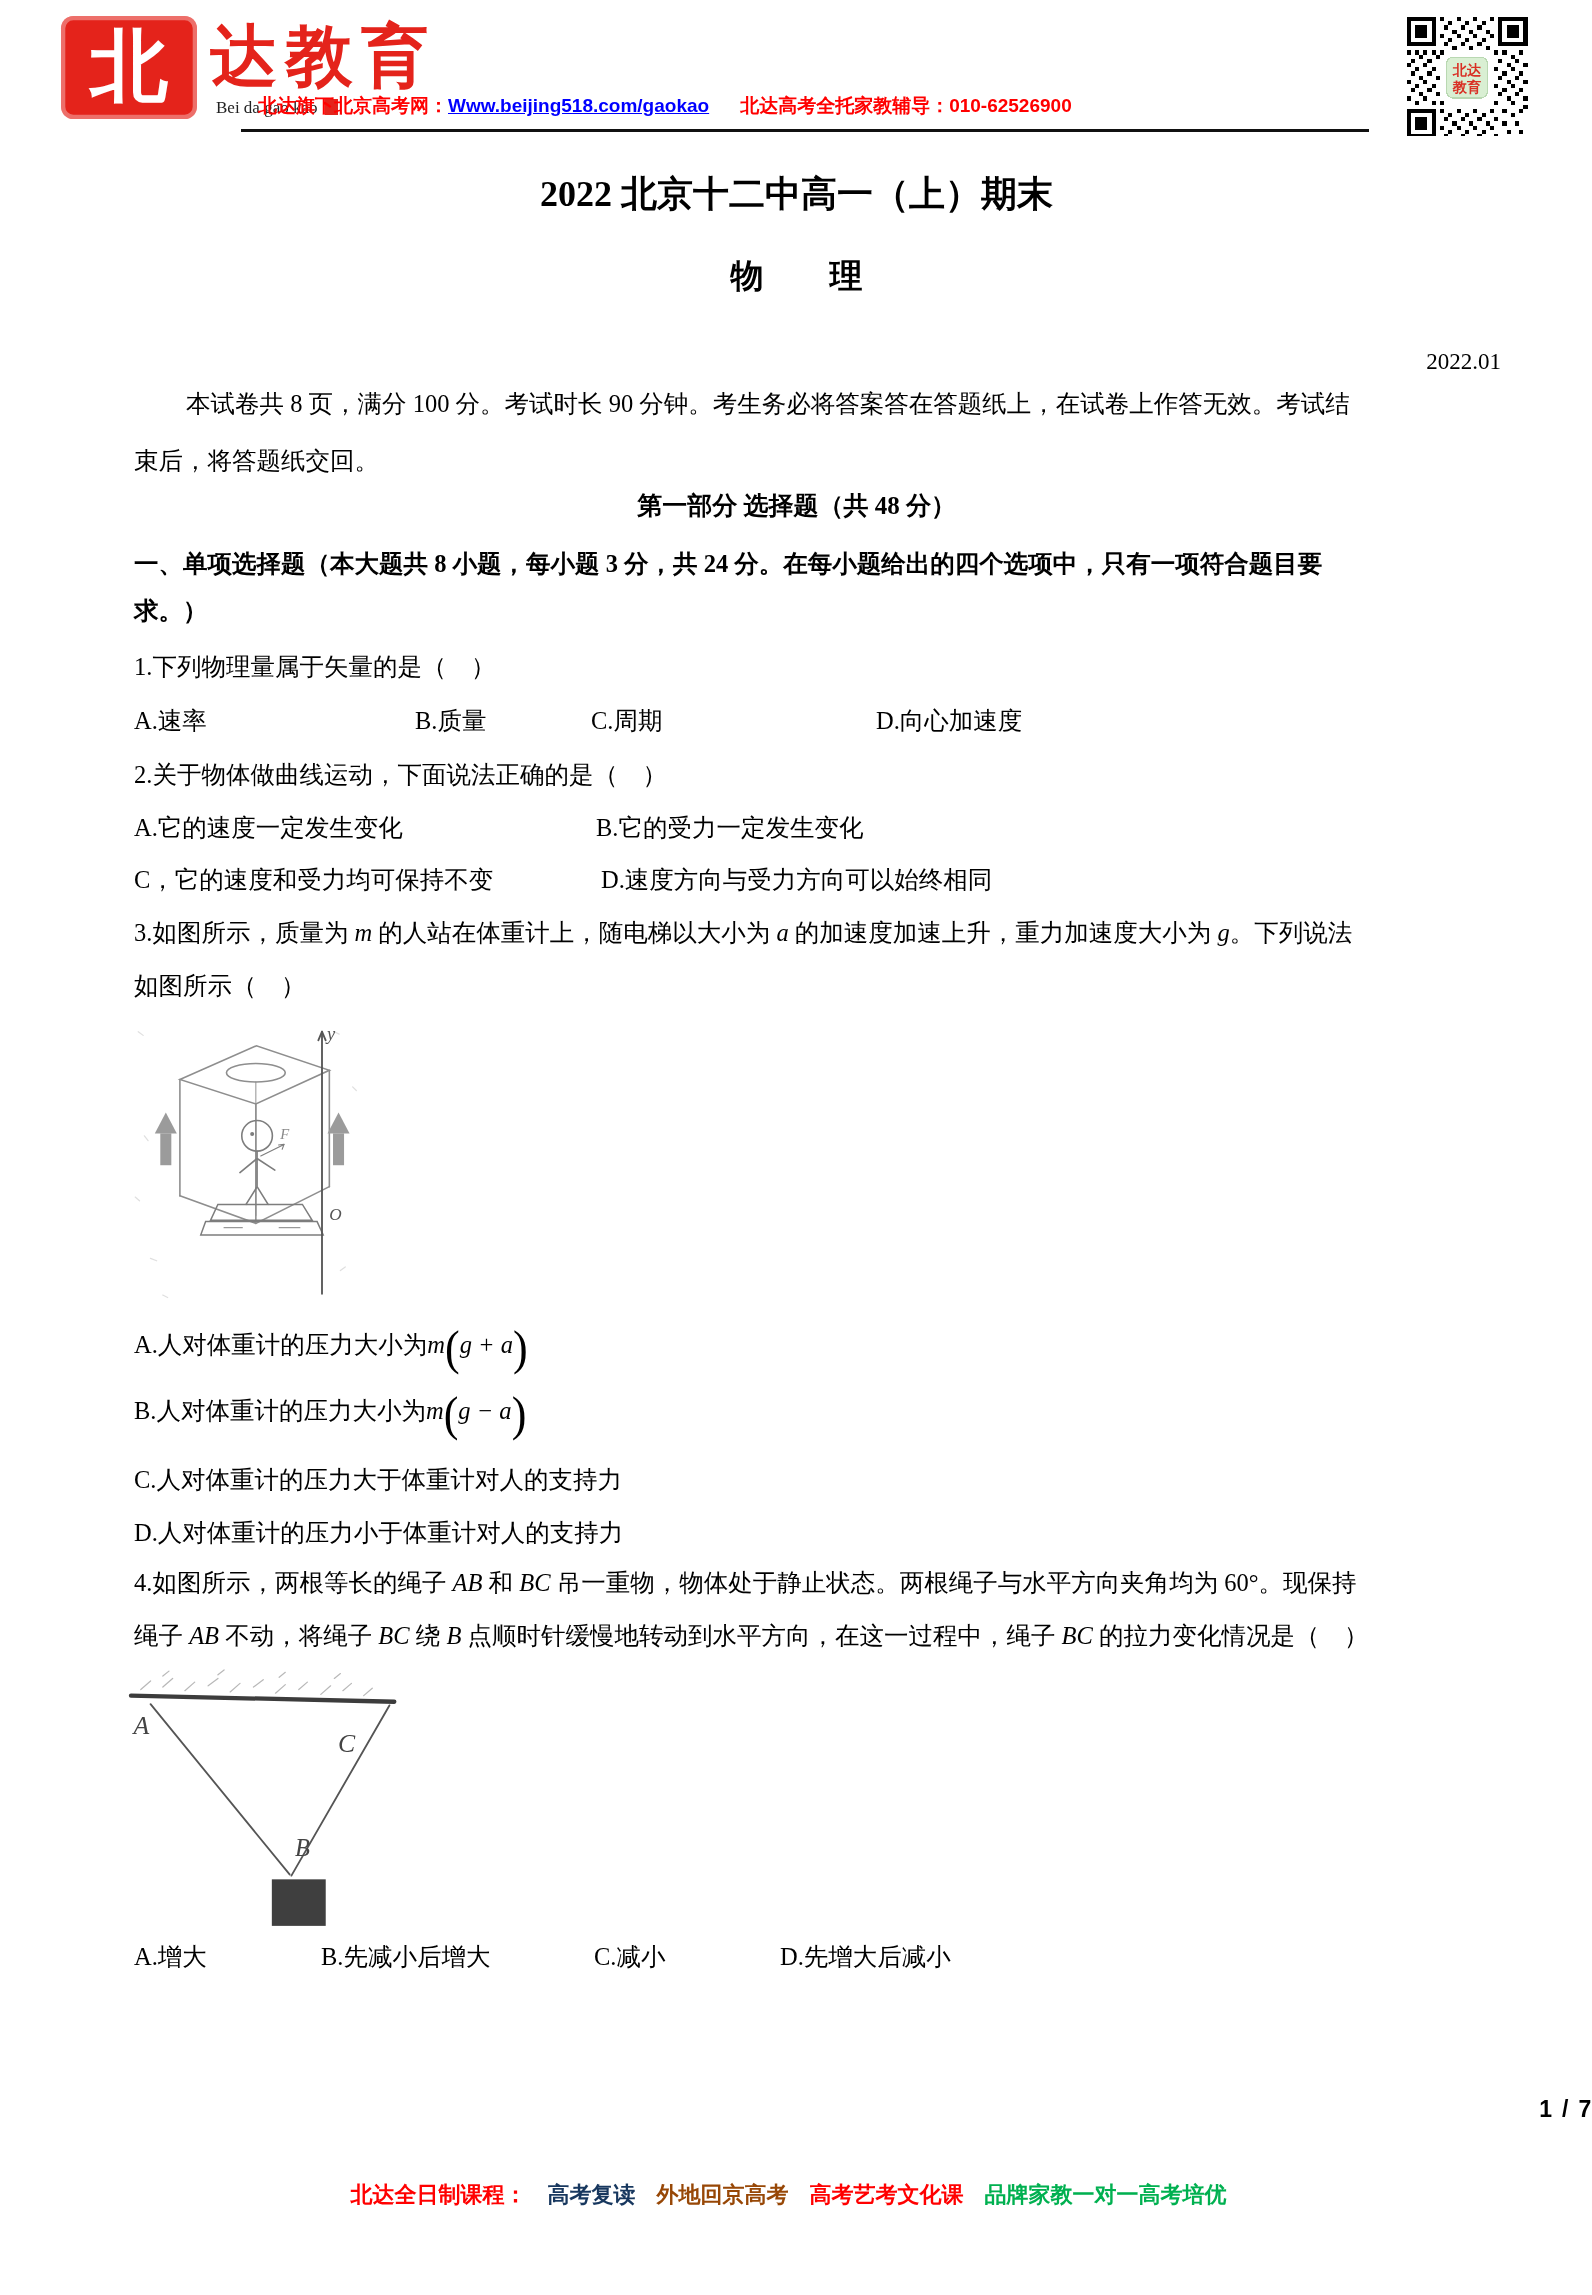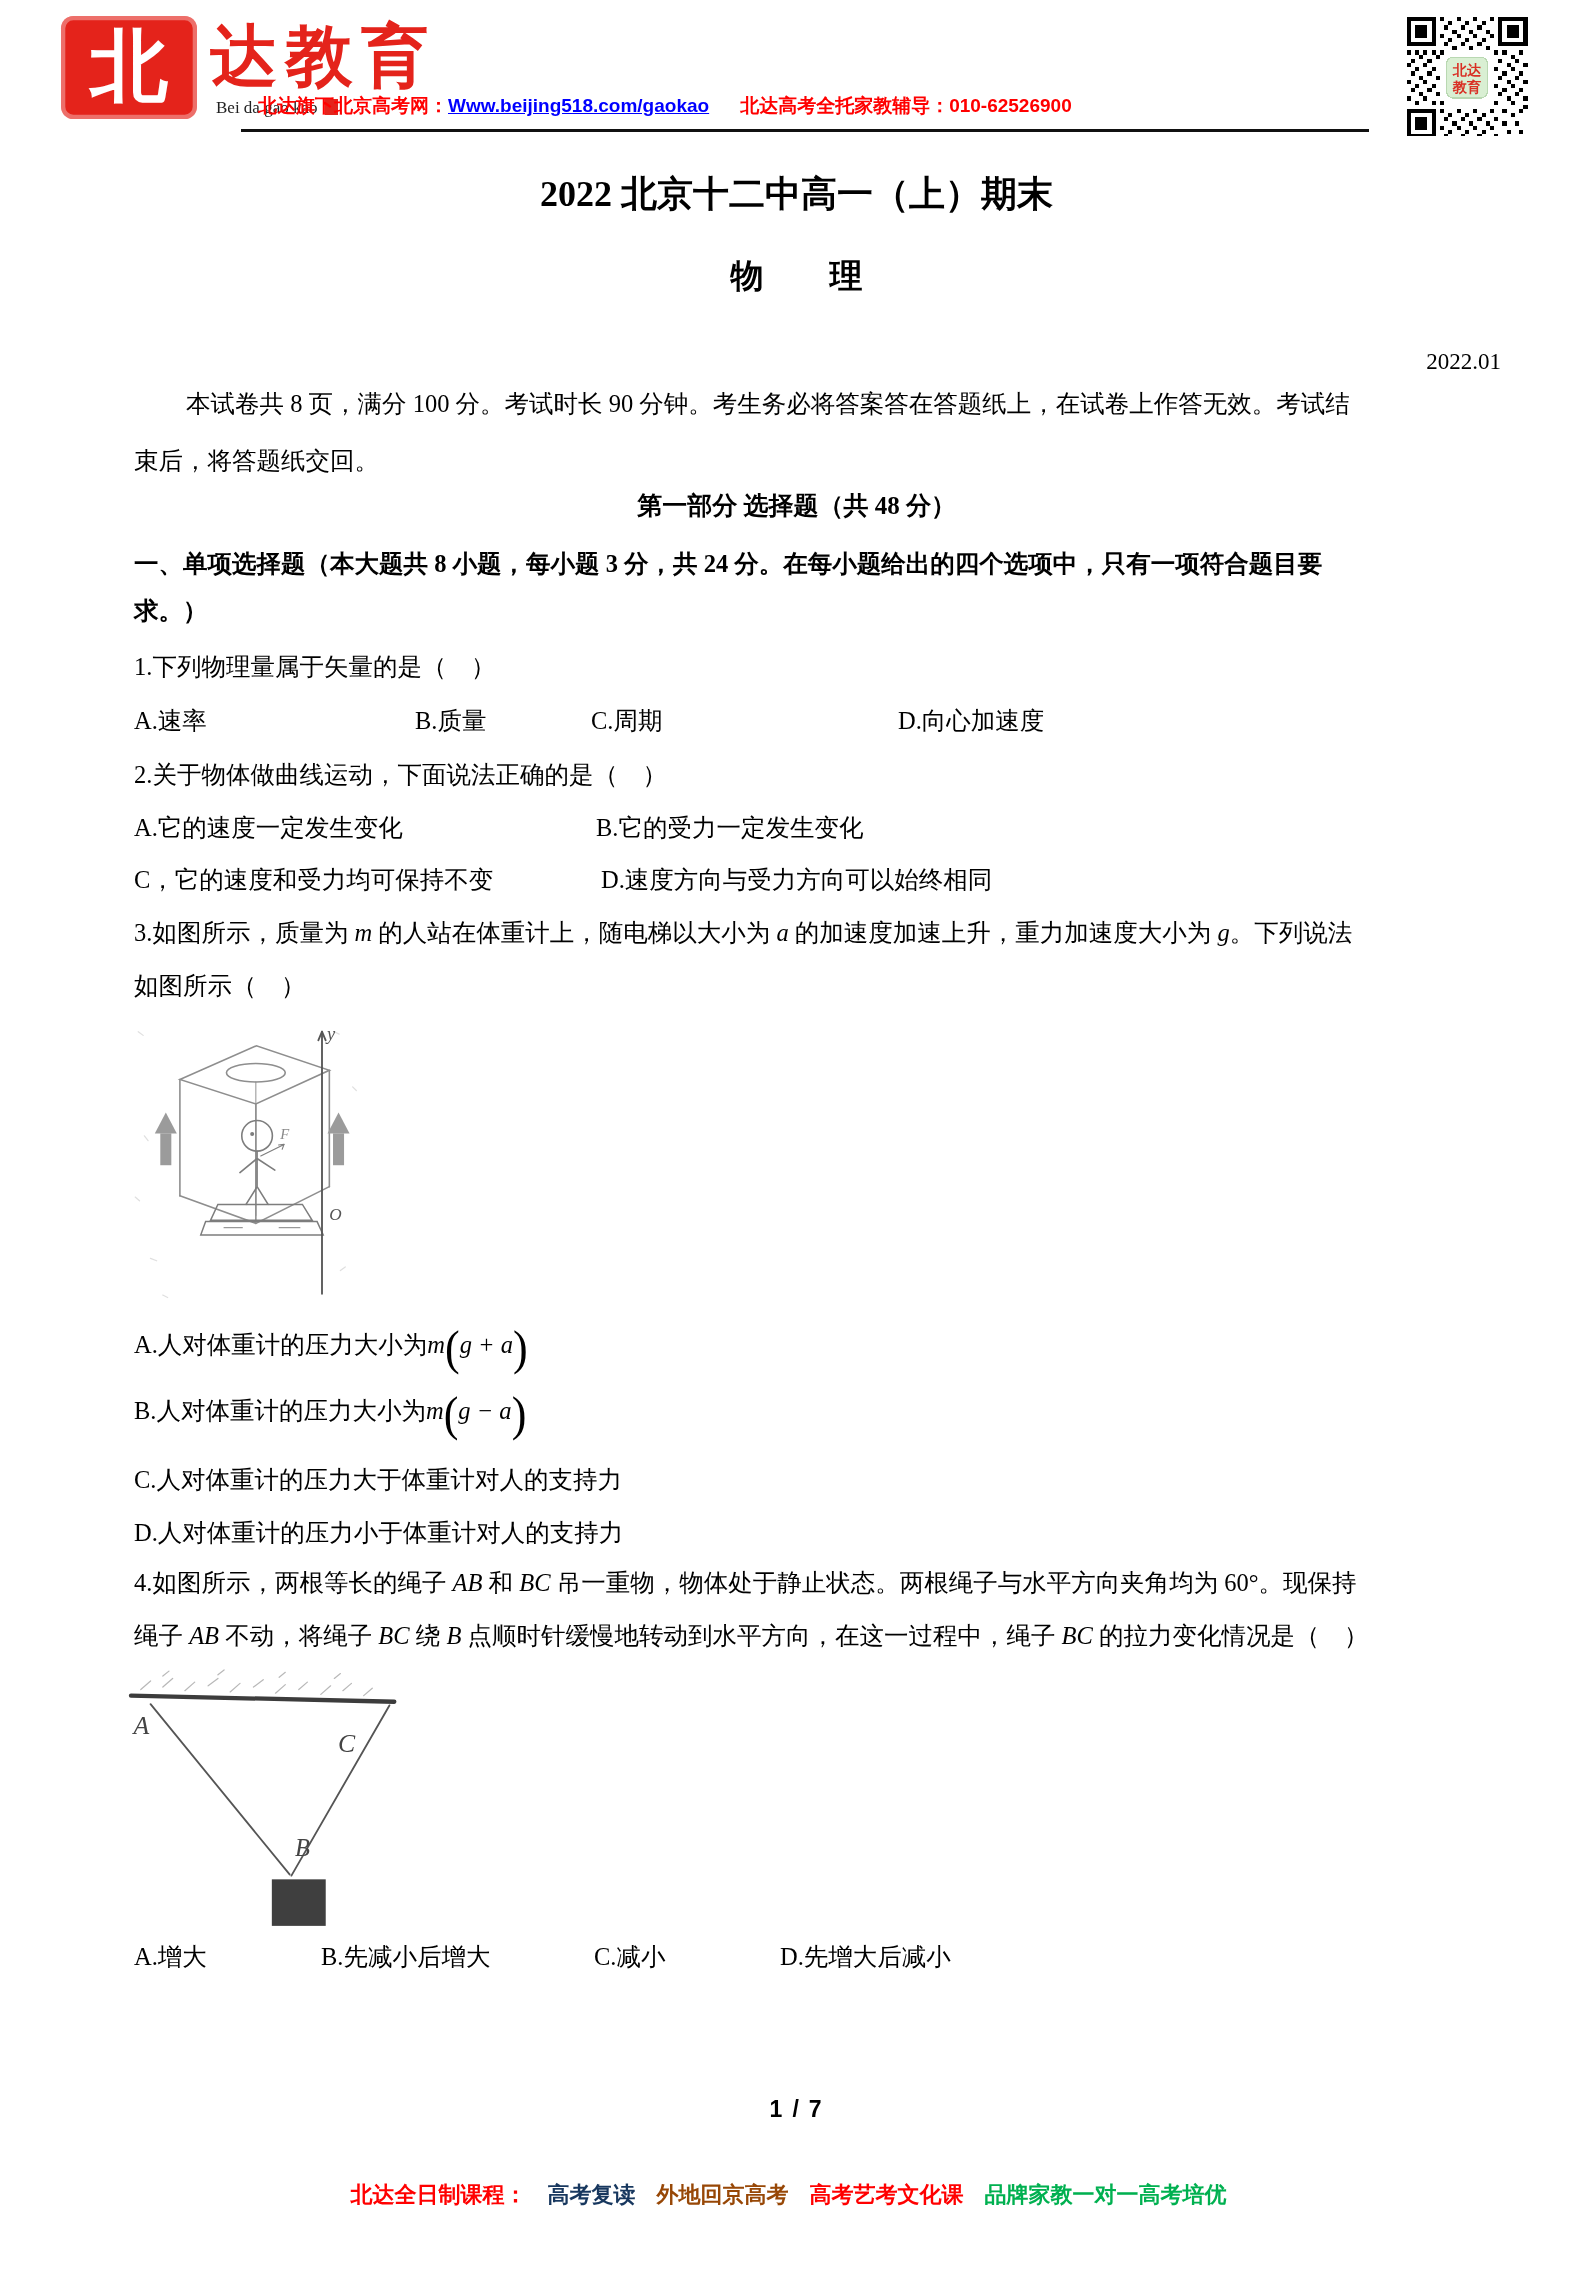--- a/index.html
+++ b/index.html
@@ -20,21 +20,21 @@
   .brand-sub{left:216px;top:98px;font-size:17px;color:#222;}
   .sq{display:inline-block;width:13.5px;height:16px;margin-left:7.4px;vertical-align:-1.8px;}
   .site-line{left:258px;top:93px;font-size:19px;font-weight:bold;font-family:"Liberation Sans","DejaVu Sans",sans-serif;white-space:nowrap;}
   .site-line a{text-decoration:underline;font-weight:bold;cursor:pointer;}
   .gapl{margin-left:31px;}
   .rule{left:241px;top:129px;width:1128px;height:3.1px;background:#111;}
   .promo{position:absolute;left:0;top:2180px;width:1593px;text-align:center;font-size:22px;font-weight:bold;
          font-family:"Liberation Sans","DejaVu Sans",sans-serif;}
   .promo span{margin-right:21px;}
   .promo span:last-child{margin-right:16px;}
-  .pagenum{left:0;top:2096px;width:1593px;text-align:center;font-size:23px;font-weight:bold;
+  .pagenum{left:0;top:2096px;width:1593px;text-align:right;font-size:23px;font-weight:bold;
            font-family:"Liberation Sans","DejaVu Sans",sans-serif;letter-spacing:1.8px;}
   svg text{font-family:"Liberation Serif","DejaVu Serif",serif;}
 </style>
 </head>
 <body>
 
 <div class="page">
 
   <div class="abs stamp" style="background:#e4231b">
     <span>北</span>
@@ -80,21 +80,21 @@
   <div class="line" style="top:445px">束后，将答题纸交回。</div>
   <div class="line center bold" style="top:490px;font-size:25px">第一部分  选择题（共 48 分）</div>
   <div class="line bold" style="top:548px">一、单项选择题（本大题共 8 小题，每小题 3 分，共 24 分。在每小题给出的四个选项中，只有一项符合题目要</div>
   <div class="line bold" style="top:595px">求。）</div>
 
   <div class="line" style="top:651px">1.下列物理量属于矢量的是（　）</div>
   <div class="line" style="top:705px">
     <span class="opt" style="left:0">A.速率</span>
     <span class="opt" style="left:281px">B.质量</span>
     <span class="opt" style="left:457px">C.周期</span>
-    <span class="opt" style="left:764px">D.向心加速度</span>
+    <span class="opt" style="left:742px">D.向心加速度</span>
   </div>
 
   <div class="line" style="top:759px">2.关于物体做曲线运动，下面说法正确的是（　）</div>
   <div class="line" style="top:812px">
     <span class="opt" style="left:0">A.它的速度一定发生变化</span>
     <span class="opt" style="left:462px">B.它的受力一定发生变化</span>
   </div>
   <div class="line" style="top:864px">
     <span class="opt" style="left:0">C，它的速度和受力均可保持不变</span>
     <span class="opt" style="left:467px">D.速度方向与受力方向可以始终相同</span>

